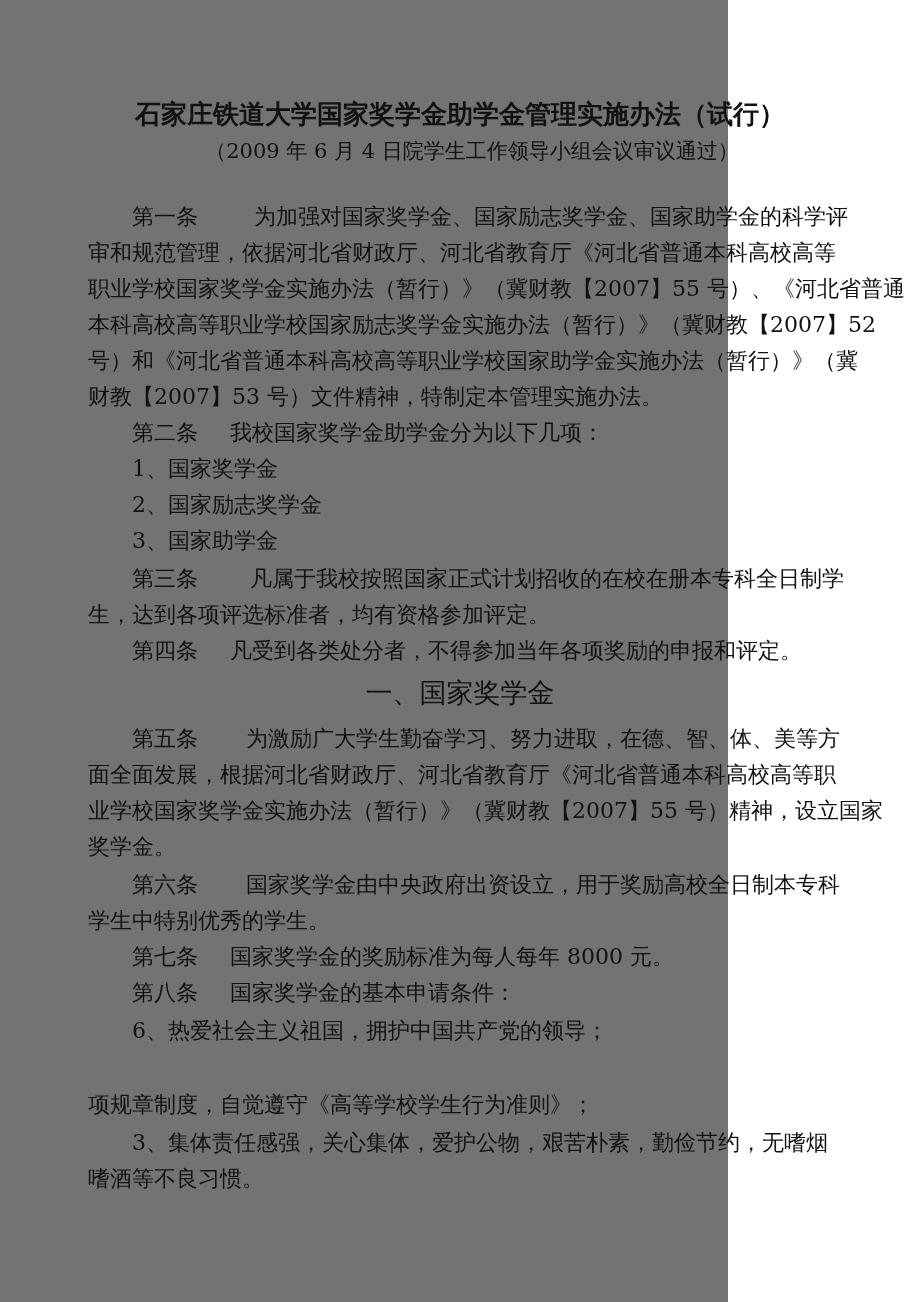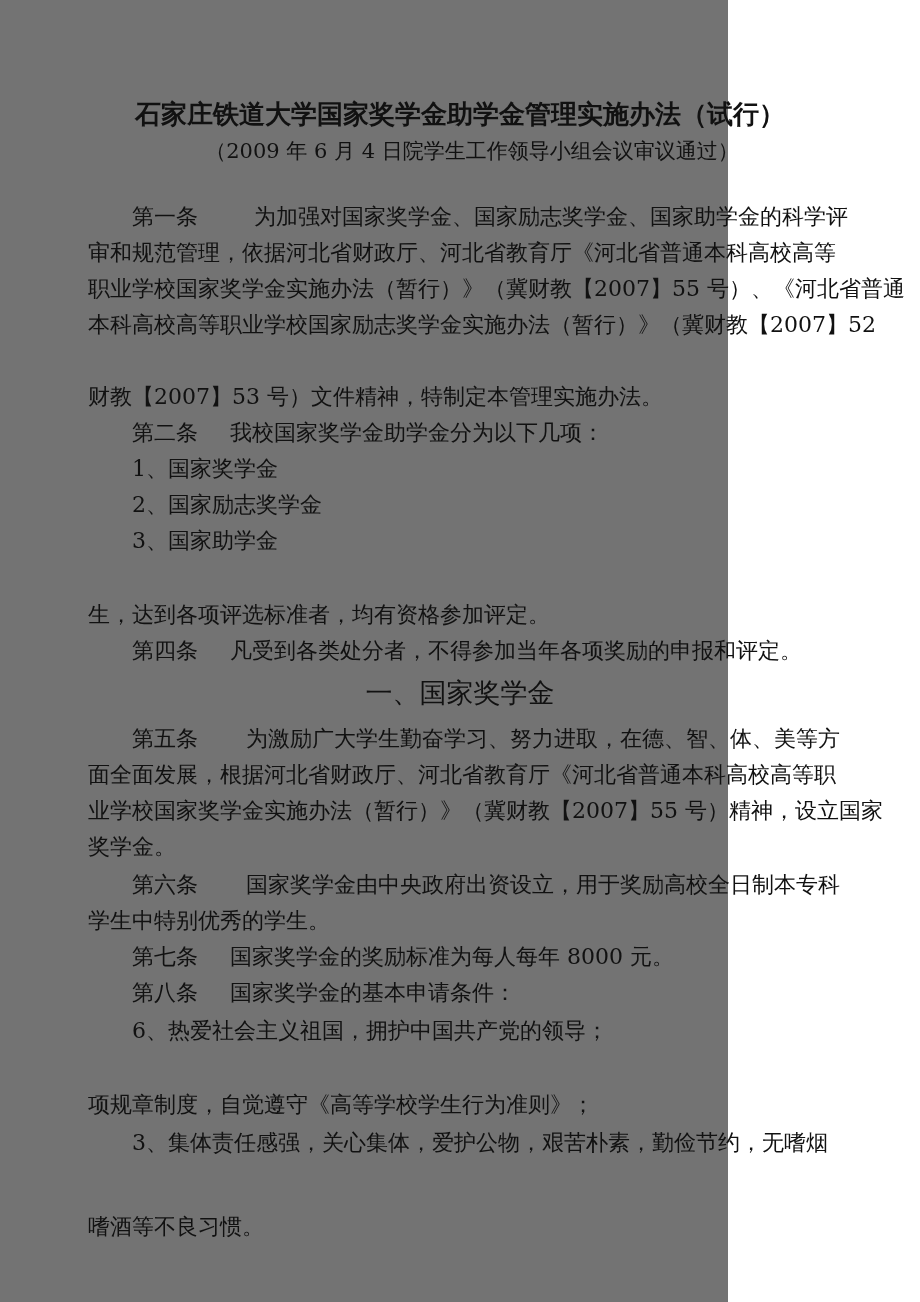--- a/index.html
+++ b/index.html
@@ -19,41 +19,43 @@
 <body>
 
 <div class="page">
   <div class="title">石家庄铁道大学国家奖学金助学金管理实施办法（试行）</div>
   <div class="subtitle">（2009 年 6 月 4 日院学生工作领导小组会议审议通过）</div>
 
   <div class="line indent" style="top:202px"><span>第一条</span><span class="gap" style="width:56px"></span><span>为加强对国家奖学金、国家励志奖学金、国家助学金的科学评</span></div>
   <div class="line" style="top:238px">审和规范管理，依据河北省财政厅、河北省教育厅《河北省普通本科高校高等</div>
   <div class="line" style="top:274px">职业学校国家奖学金实施办法（暂行）》（冀财教【2007】55 号）、《河北省普通</div>
   <div class="line" style="top:310px">本科高校高等职业学校国家励志奖学金实施办法（暂行）》（冀财教【2007】52</div>
+  <div class="line" style="top:346px">号）和《河北省普通本科高校高等职业学校国家助学金实施办法（暂行）》（冀</div>
   <div class="line" style="top:382px">财教【2007】53 号）文件精神，特制定本管理实施办法。</div>
 
   <div class="line indent" style="top:418px"><span>第二条</span><span class="gap" style="width:32px"></span><span>我校国家奖学金助学金分为以下几项：</span></div>
   <div class="line indent" style="top:454px">1、国家奖学金</div>
   <div class="line indent" style="top:490px">2、国家励志奖学金</div>
   <div class="line indent" style="top:526px">3、国家助学金</div>
 
+  <div class="line indent" style="top:564px"><span>第三条</span><span class="gap" style="width:52px"></span><span>凡属于我校按照国家正式计划招收的在校在册本专科全日制学</span></div>
   <div class="line" style="top:600px">生，达到各项评选标准者，均有资格参加评定。</div>
 
   <div class="line indent" style="top:636px"><span>第四条</span><span class="gap" style="width:32px"></span><span>凡受到各类处分者，不得参加当年各项奖励的申报和评定。</span></div>
 
   <div class="center-line" style="top:678px">一、国家奖学金</div>
 
   <div class="line indent" style="top:724px"><span>第五条</span><span class="gap" style="width:48px"></span><span>为激励广大学生勤奋学习、努力进取，在德、智、体、美等方</span></div>
   <div class="line" style="top:760px">面全面发展，根据河北省财政厅、河北省教育厅《河北省普通本科高校高等职</div>
   <div class="line" style="top:796px">业学校国家奖学金实施办法（暂行）》（冀财教【2007】55 号）精神，设立国家</div>
   <div class="line" style="top:832px">奖学金。</div>
 
   <div class="line indent" style="top:870px"><span>第六条</span><span class="gap" style="width:48px"></span><span>国家奖学金由中央政府出资设立，用于奖励高校全日制本专科</span></div>
   <div class="line" style="top:906px">学生中特别优秀的学生。</div>
 
   <div class="line indent" style="top:942px"><span>第七条</span><span class="gap" style="width:32px"></span><span>国家奖学金的奖励标准为每人每年 8000 元。</span></div>
 
   <div class="line indent" style="top:978px"><span>第八条</span><span class="gap" style="width:32px"></span><span>国家奖学金的基本申请条件：</span></div>
   <div class="line indent" style="top:1016px">6、热爱社会主义祖国，拥护中国共产党的领导；</div>
   <div class="line" style="top:1090px">项规章制度，自觉遵守《高等学校学生行为准则》；</div>
   <div class="line indent" style="top:1128px">3、集体责任感强，关心集体，爱护公物，艰苦朴素，勤俭节约，无嗜烟</div>
-  <div class="line" style="top:1212px">嗜酒等不良习惯。</div>
+  <div class="line" style="top:1164px">嗜酒等不良习惯。</div>
 </div>
 
 </body></html>

